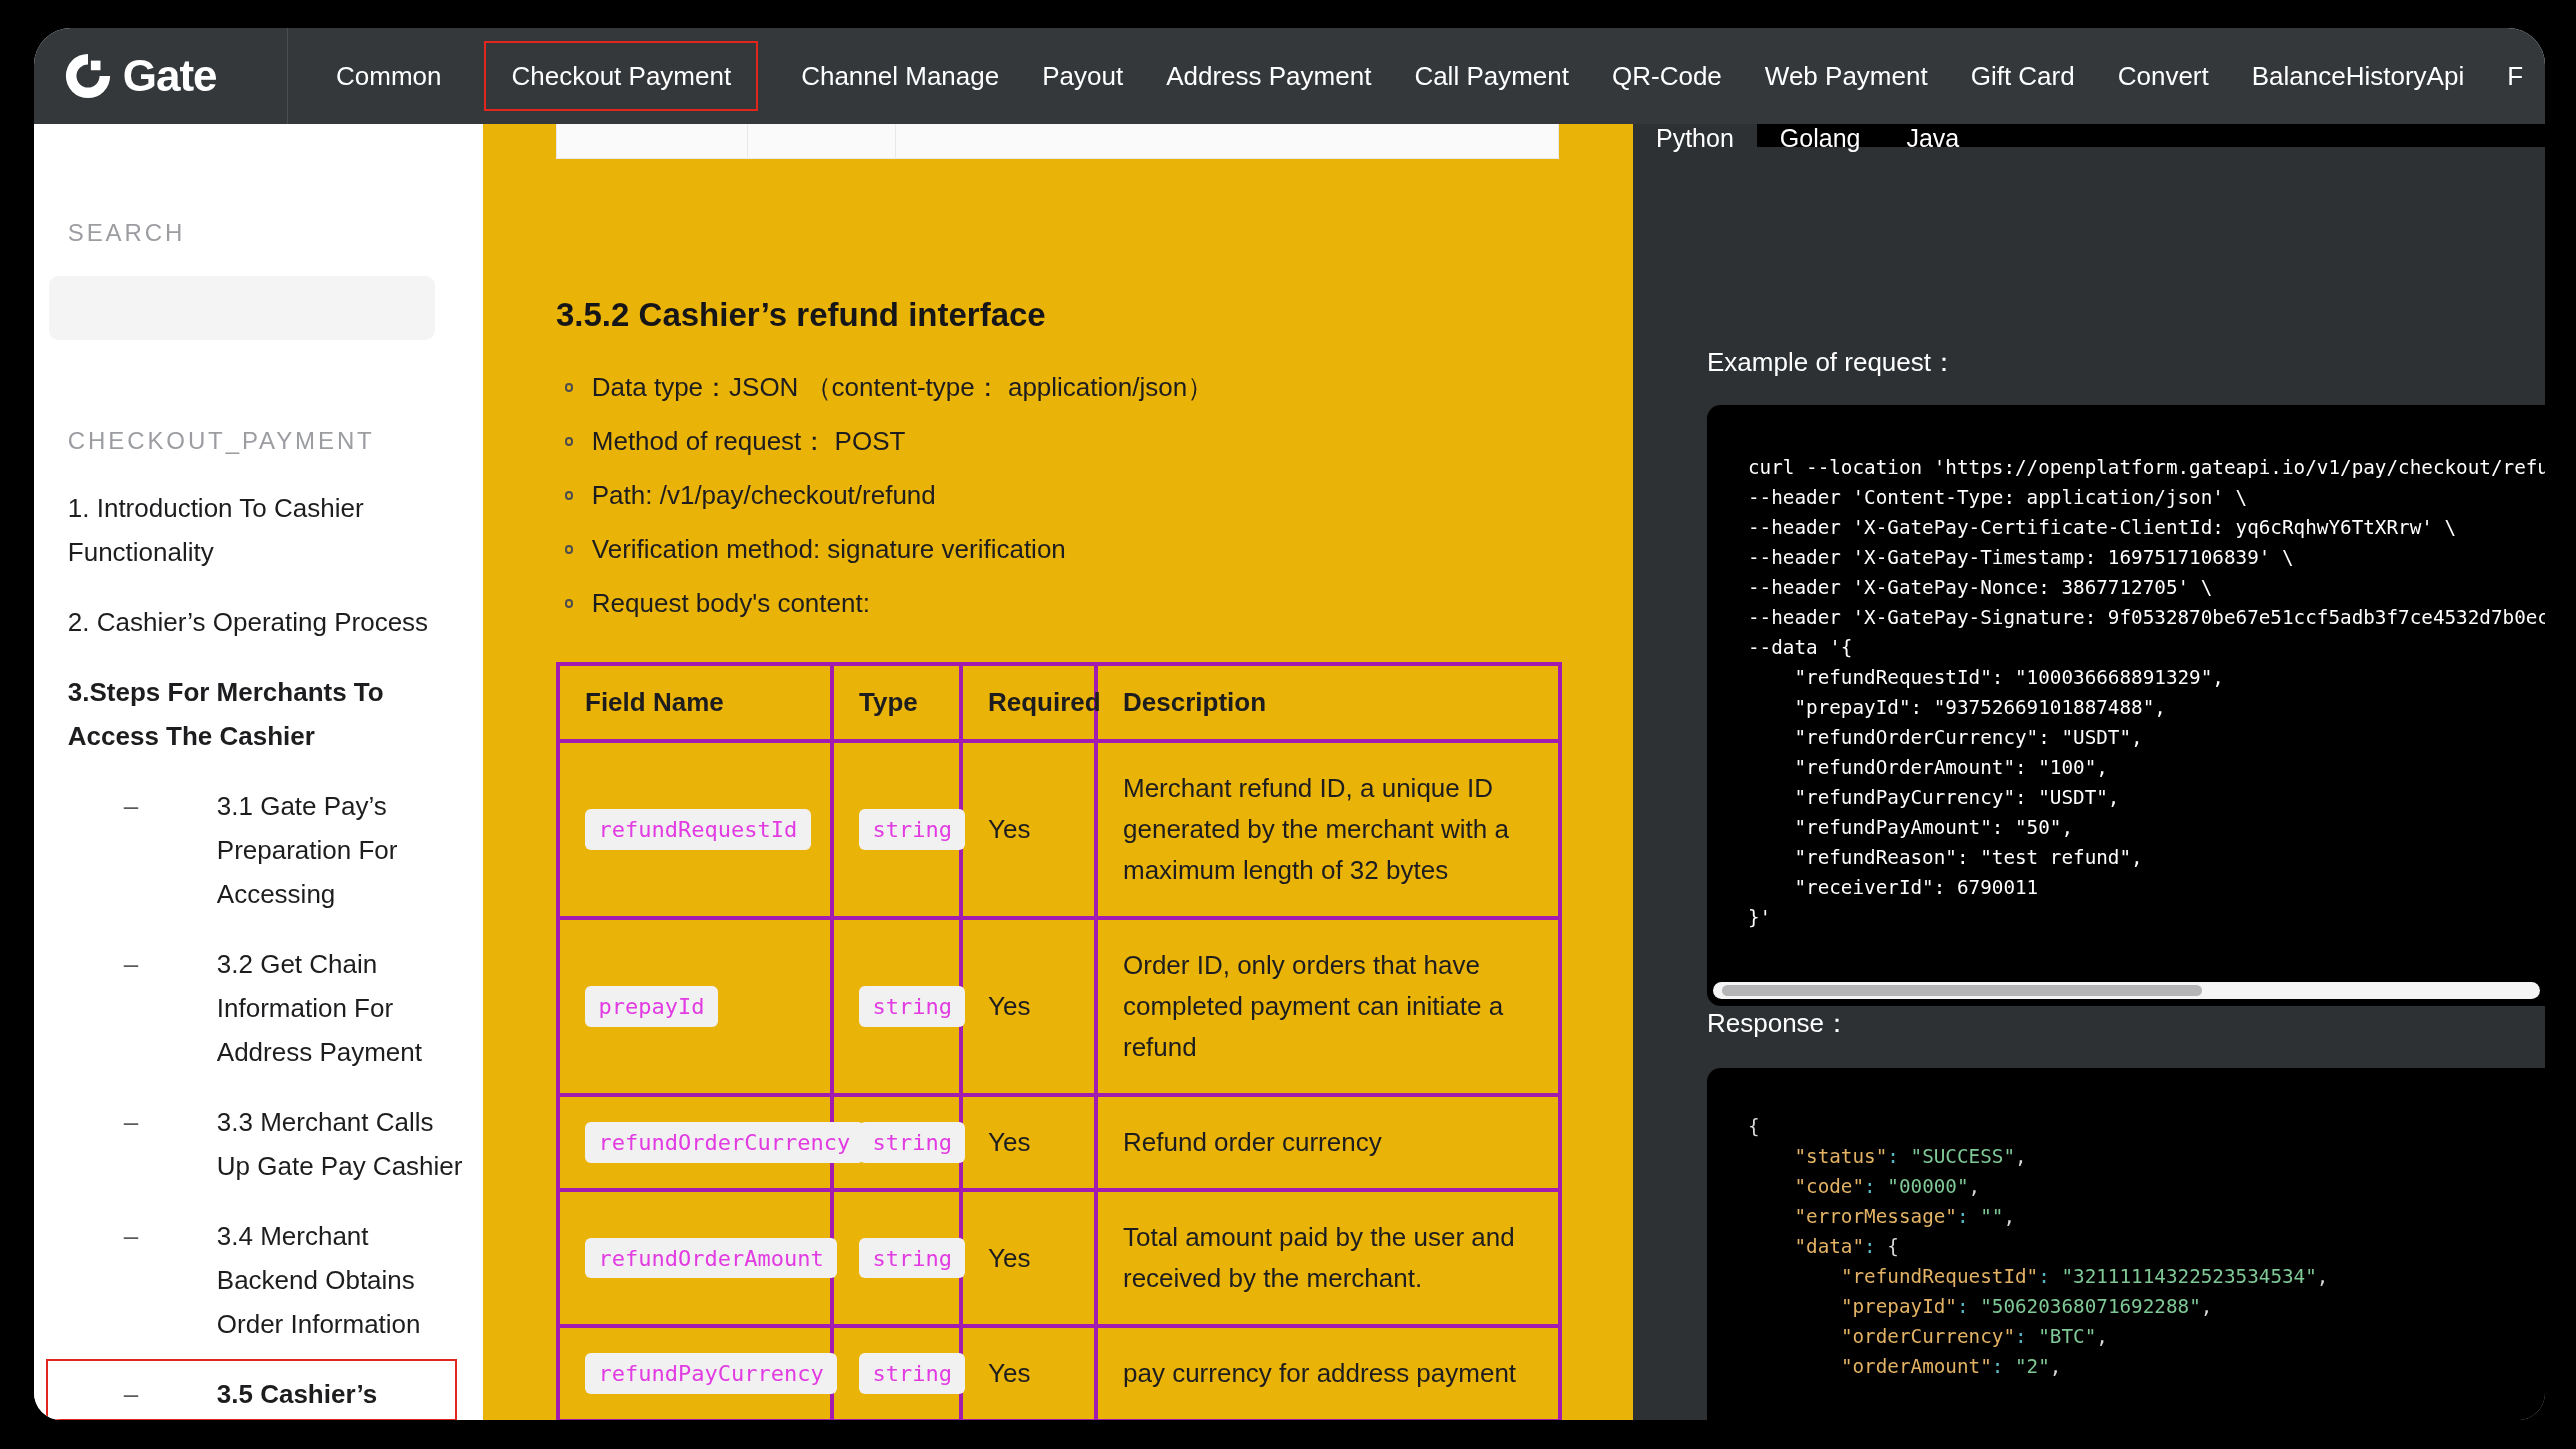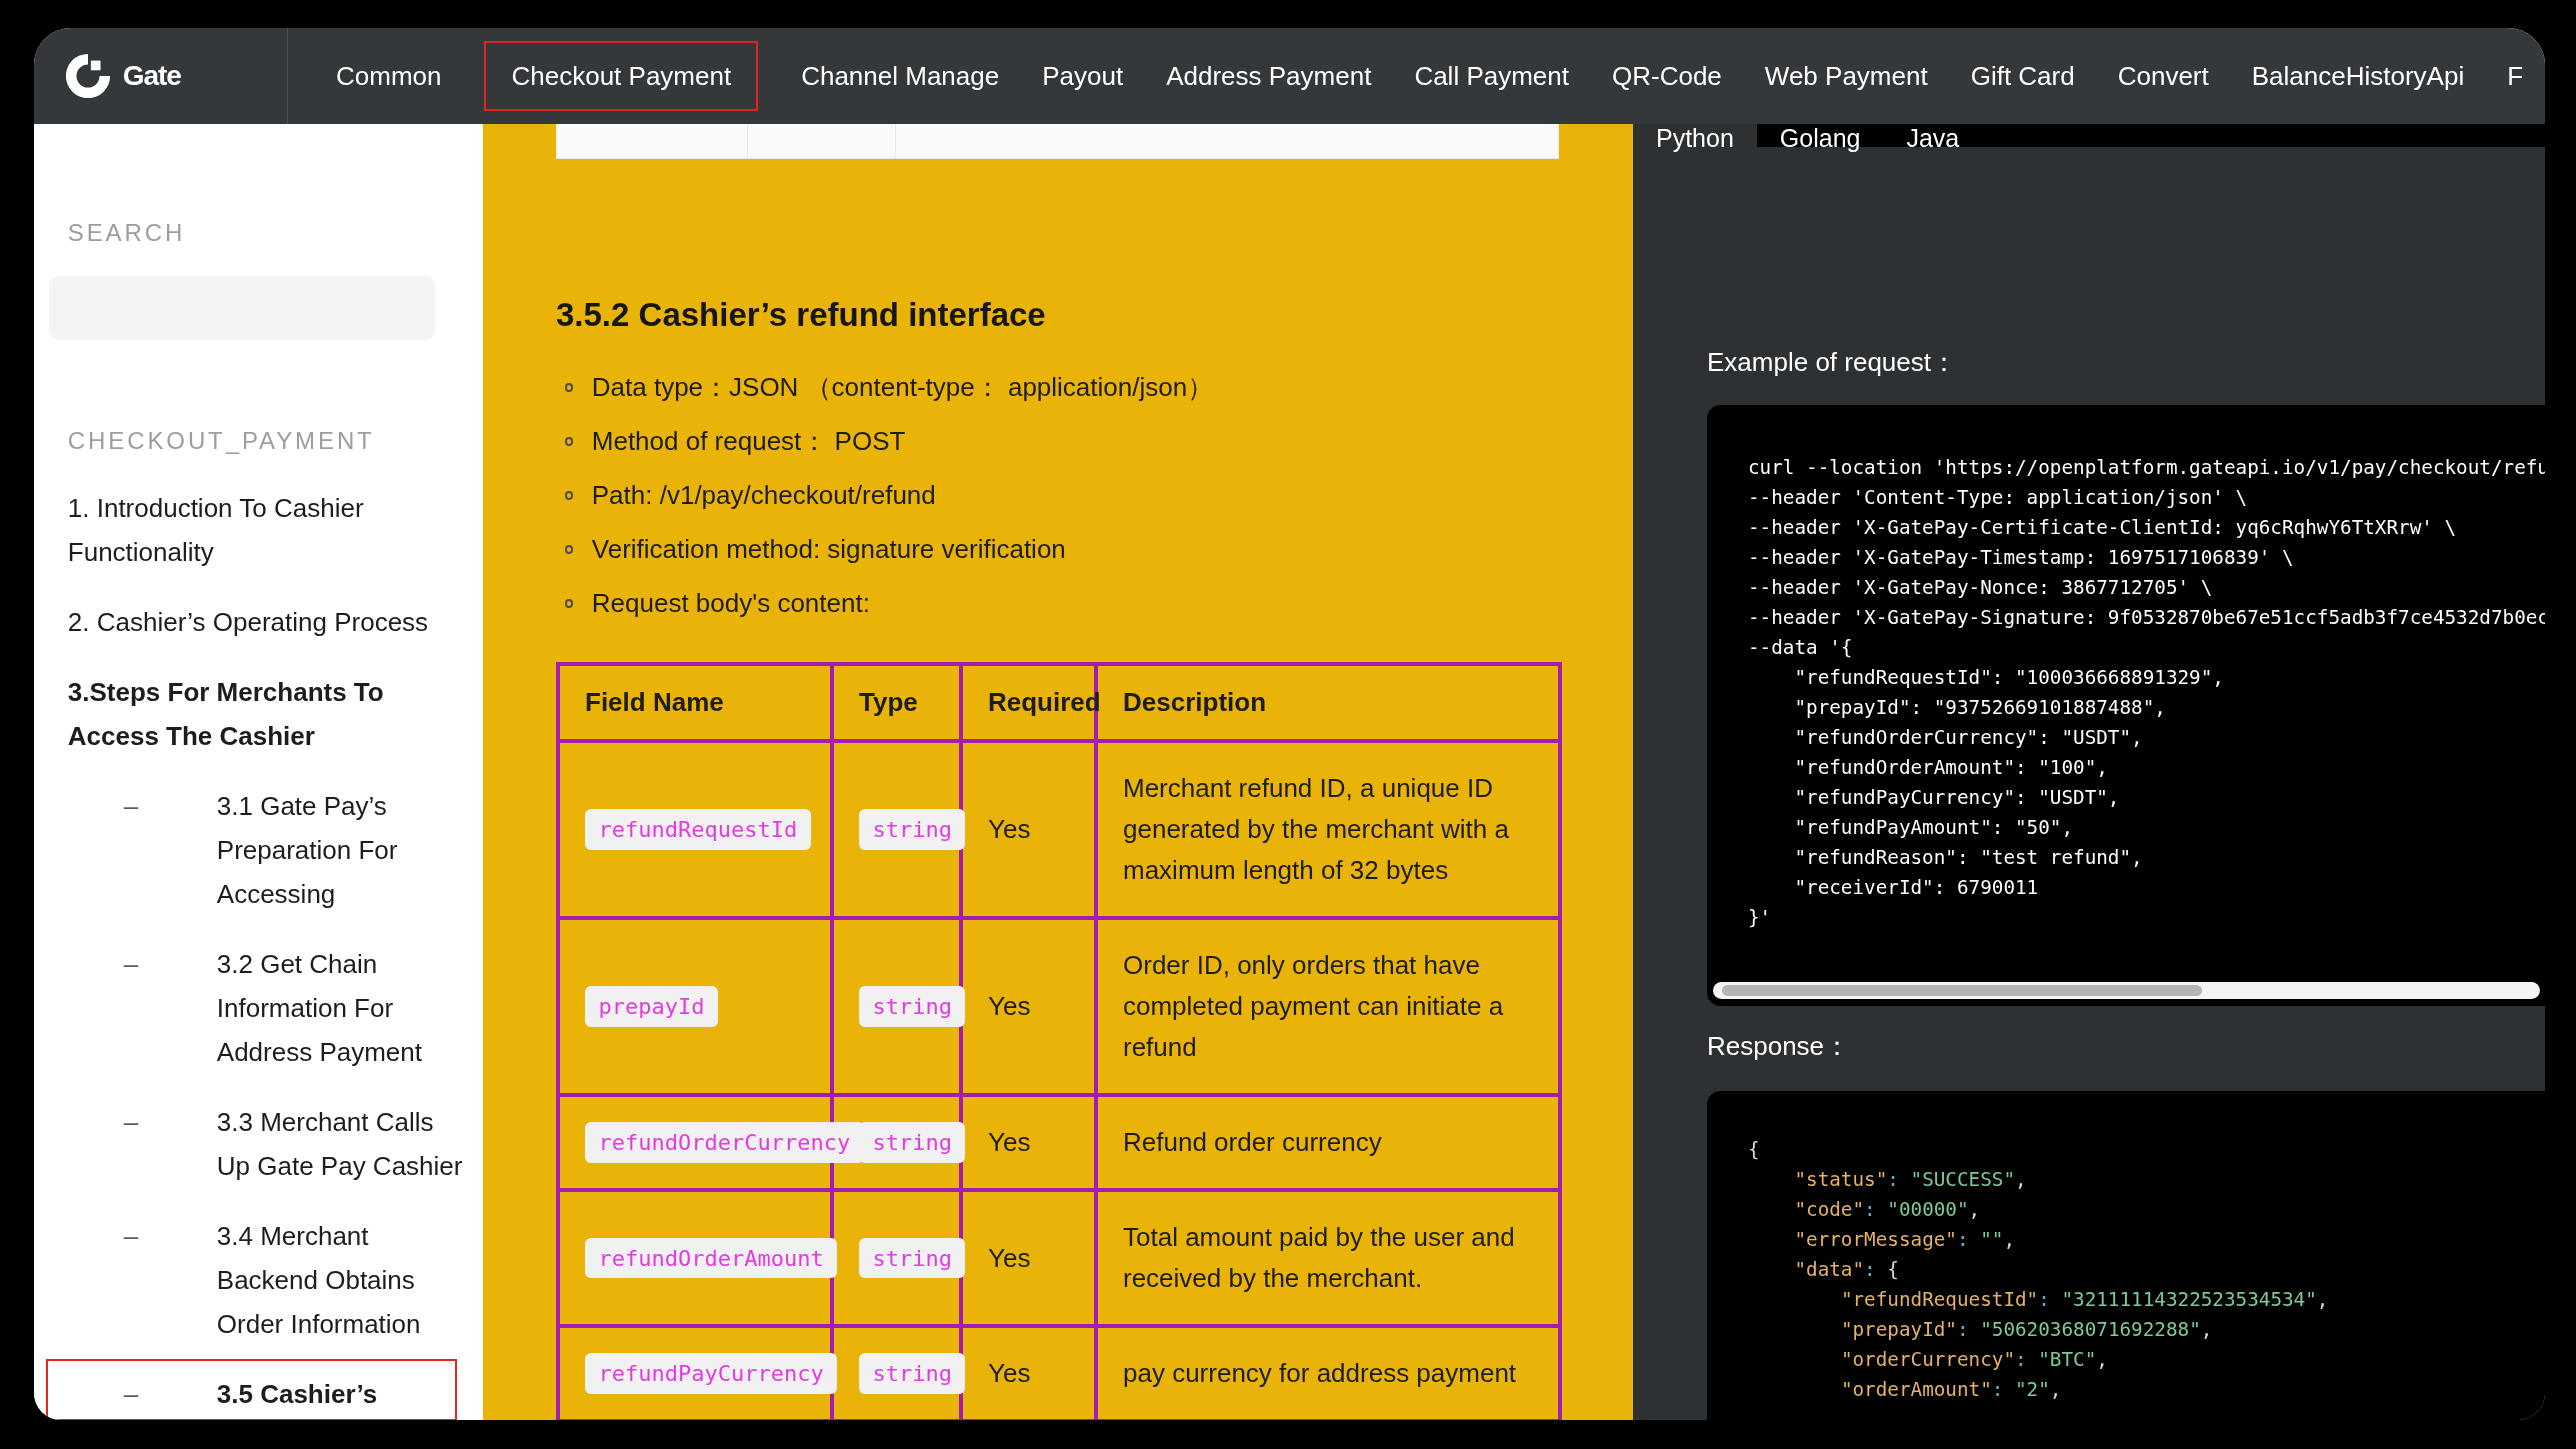--- a/index.html
+++ b/index.html
@@ -16,21 +16,21 @@
   
   .nav {
     height:96px; background:#34383b; display:flex; align-items:stretch;
     flex:0 0 auto; overflow:hidden; white-space:nowrap;
   }
   .logo-wrap {
     width:254px; flex:0 0 auto; display:flex; align-items:center; gap:9.7px;
     padding-left:29px; border-right:1px solid #4a4e51;
   }
   .logo-mark { width:50px; height:50px; flex:0 0 auto; }
-  .logo-text { color:#fff; font-size:28px; font-weight:bold; letter-spacing:-1px; }
+  .logo-text { color:#fff; font-size:44px; font-weight:bold; letter-spacing:-1px; }
   .nav-items {
     display:flex; align-items:center; gap:43px; margin-left:48px; flex:1;
     overflow:hidden;
   }
   .nav-item { color:#fff; font-size:26px; cursor:pointer; flex:0 0 auto; }
   .nav-item.boxed { border:2.9px solid #e3261d; padding:17.4px 25px; }
   
   .body-row { flex:1; display:flex; min-height:0; }
   
   .sidebar { width:449px; flex:0 0 auto; background:#fff; padding:0 0 0 14.5px; position:relative; }
@@ -102,21 +102,21 @@
   .rightpanel { flex:1; background:#2d3134; position:relative; overflow:hidden; }
   .tabbar { height:23px; background:#000; display:flex; align-items:flex-start; }
   .tab {
     padding:0 23px; display:flex; align-items:center; color:#fff; font-size:25px;
     cursor:pointer;
   }
   .tab.active { background:#2d3134; }
   .panel-body { padding:0 0 0 74px; }
   .code-label { color:#fff; font-size:26px; }
   .label-request { margin-top:198px; }
-  .label-response { margin-top:23px; }
+  .label-response { }
   .codeblock {
     margin-top:25px; background:#000; border-radius:13.5px 0 0 13.5px; position:relative;
     overflow:hidden; margin-right:0;
   }
   .codeblock.request { height:601px; padding:48px 0 0 41px; }
   .codeblock.response { height:406px; padding:44px 0 0 41px; margin-top:27px; }
   .codeblock pre {
     font-family:"DejaVu Sans Mono", monospace; font-size:19.3px; line-height:30px;
     color:#ffffff; white-space:pre; overflow:hidden;
   }

